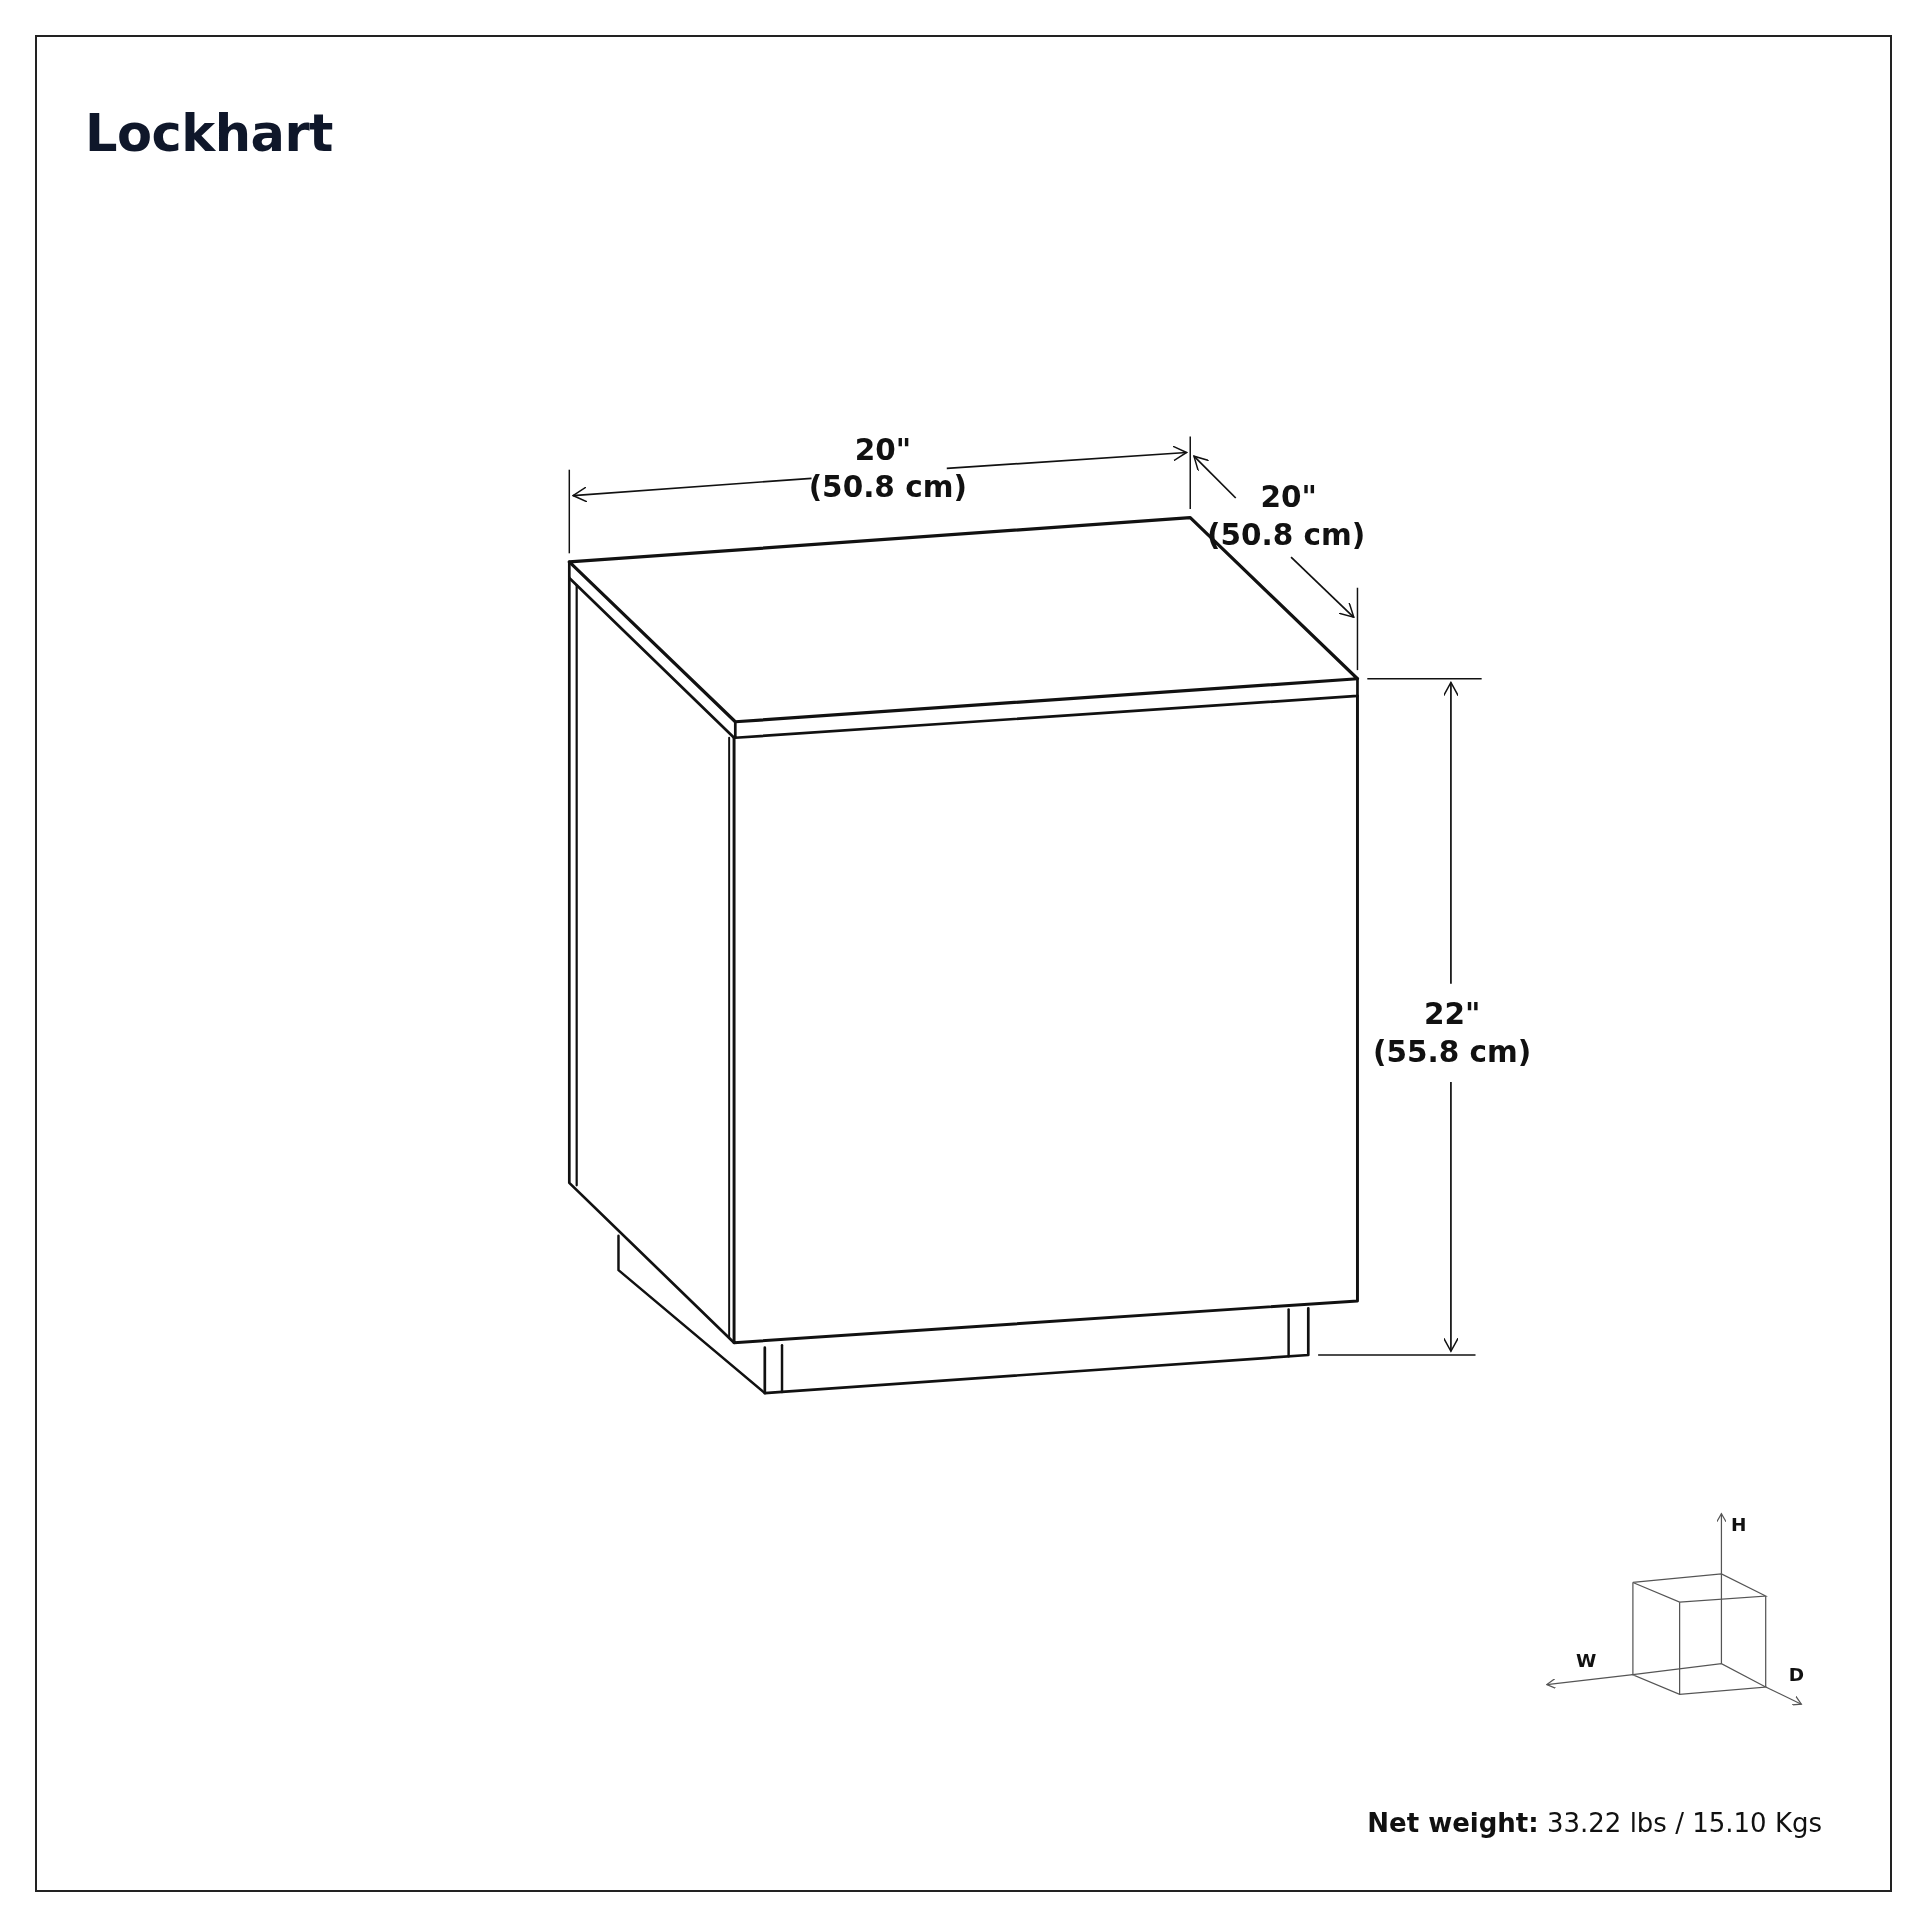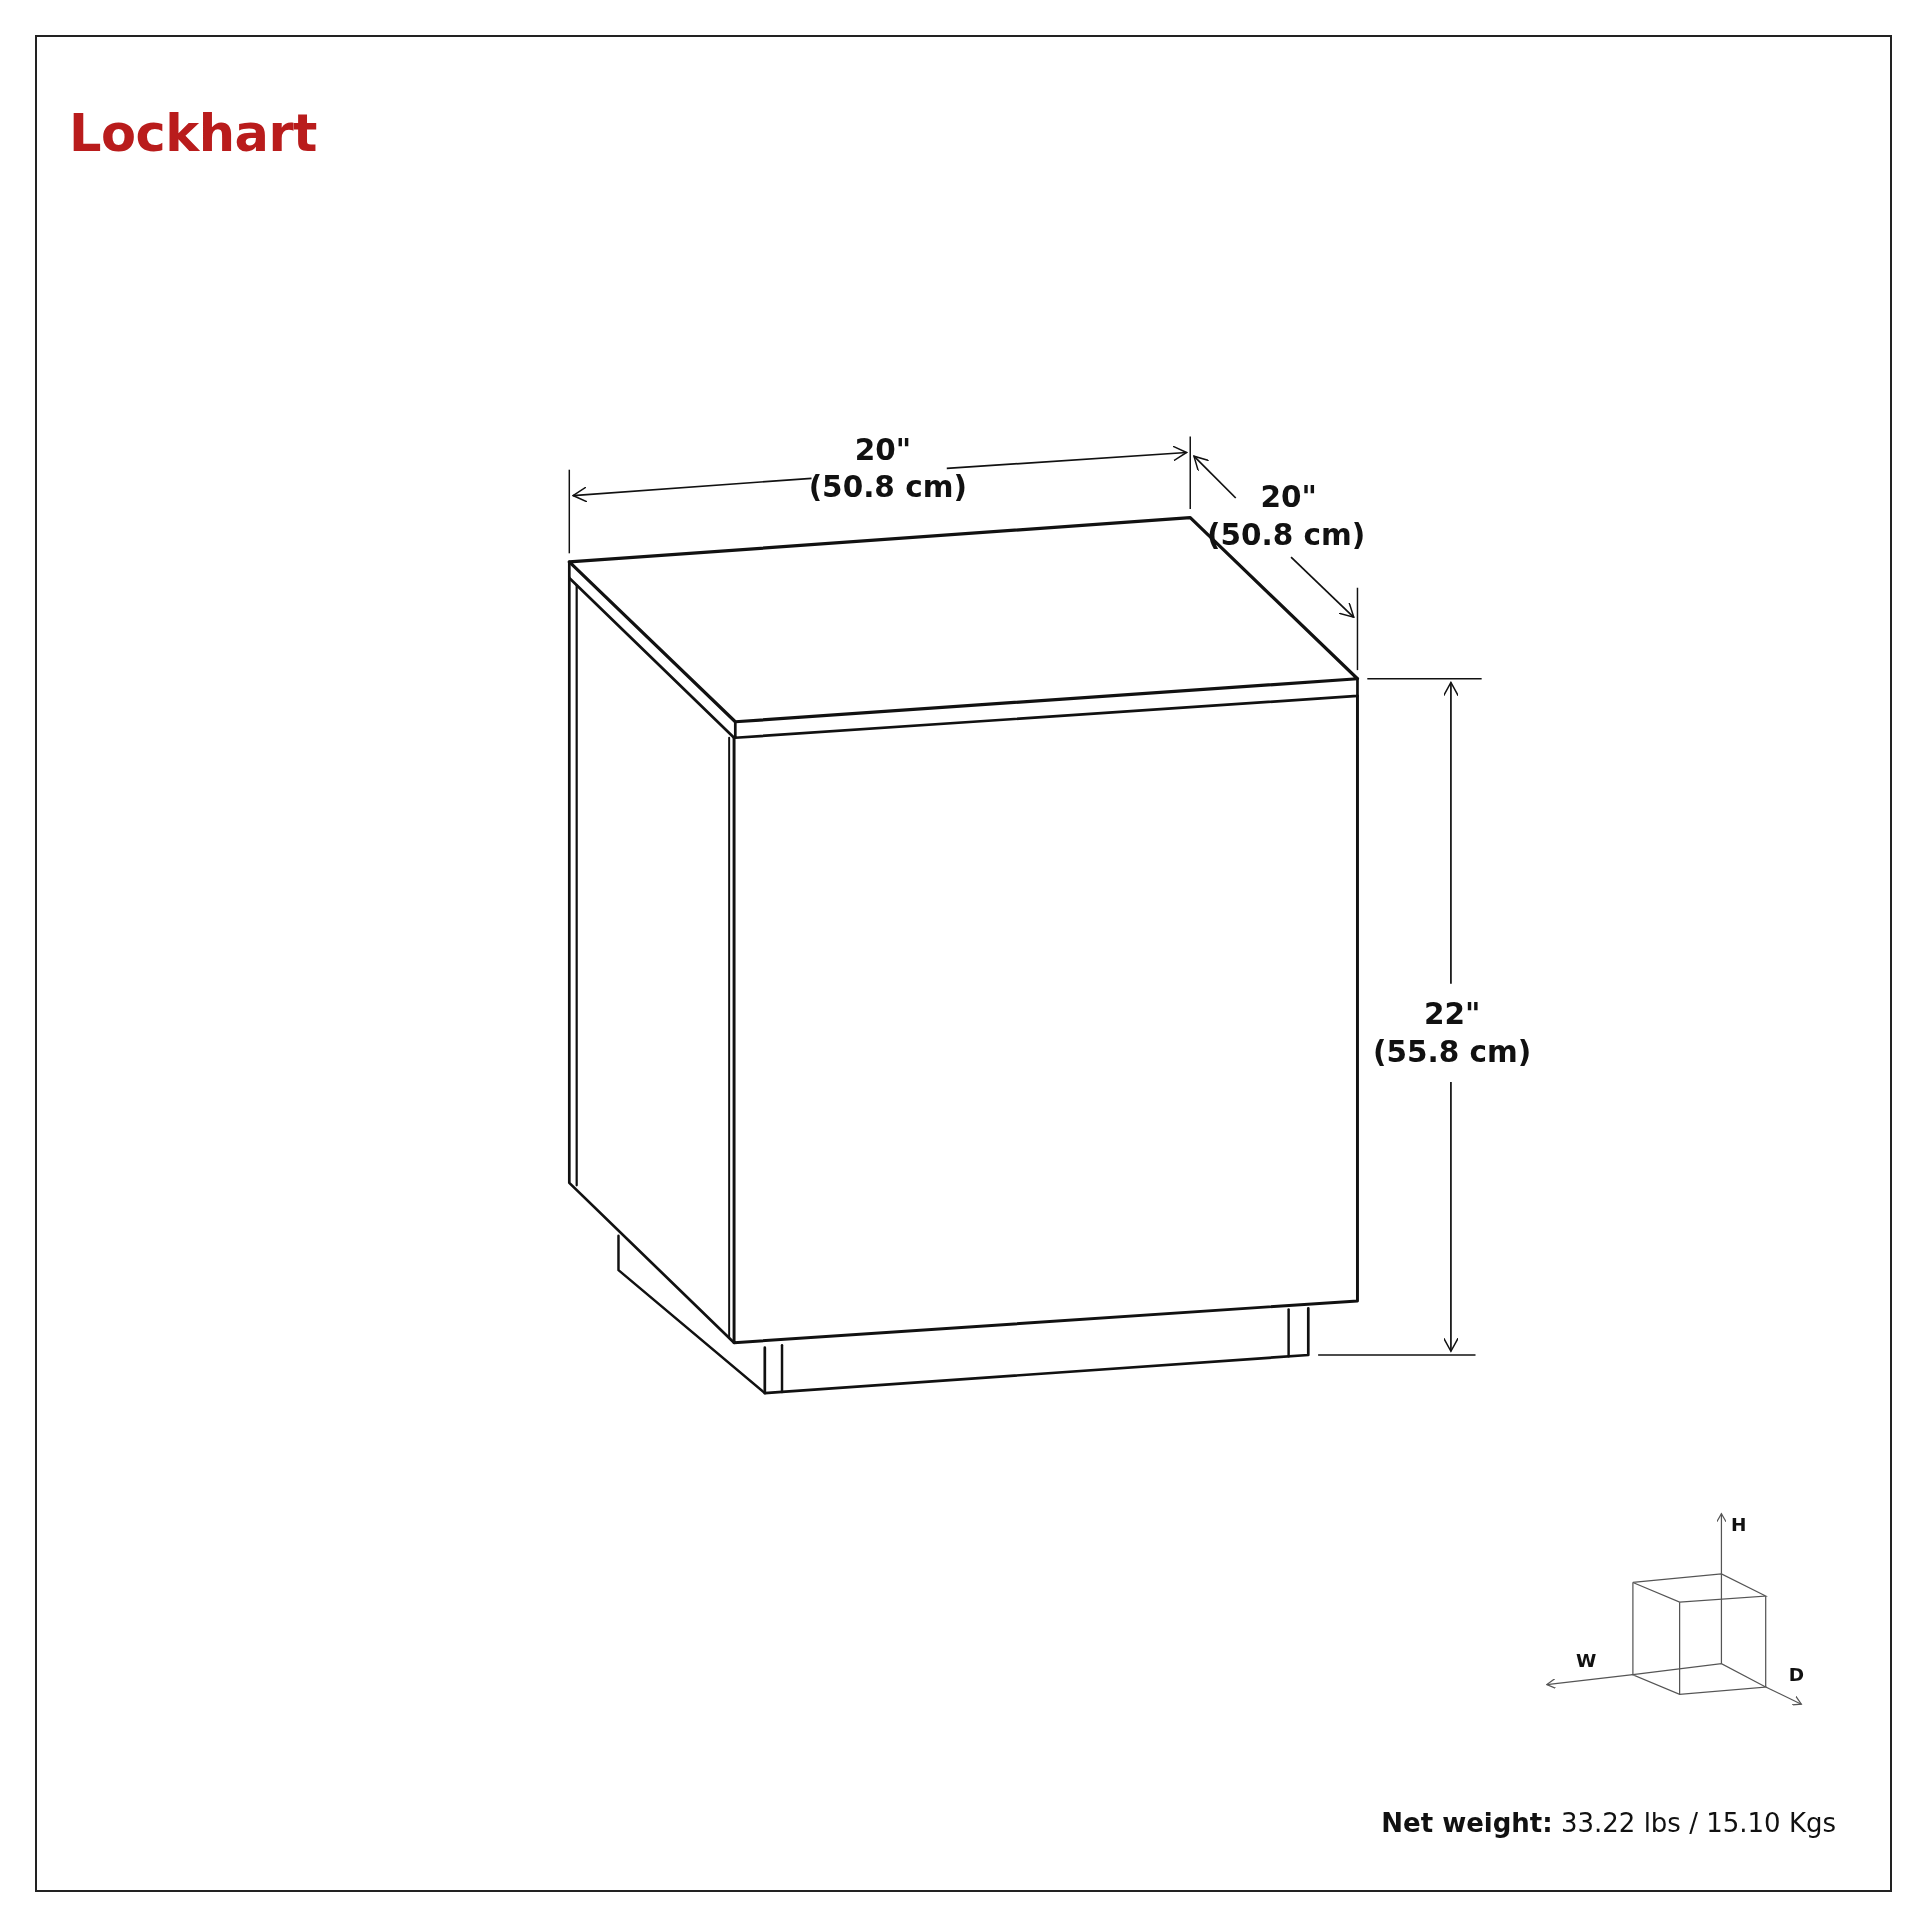--- a/index.html
+++ b/index.html
@@ -1,23 +1,23 @@
 <!DOCTYPE html>
 <html style="font-size:15px"><head>
   <meta charset="utf-8">
   <style>
     html, body { margin: 0; padding: 0; background: #ffffff; }
     body { width: 1928px; height: 1928px; position: relative; overflow: hidden; font-family: "Liberation Sans", sans-serif; }
     .frame { position: absolute; left: 35px; top: 35px; width: 1857px; height: 1857px; border: 2.8px solid #222; box-sizing: border-box; }
-    .title { position: absolute; left: 69px; top: 102px; font-family: "DejaVu Sans", sans-serif; font-weight: bold; color: #b91c1c; font-size: 51px; line-height: 63px; letter-spacing: -0.5px; }
+    .title { position: absolute; left: 85px; top: 102px; font-family: "DejaVu Sans", sans-serif; font-weight: bold; color: #0f172a; font-size: 51px; line-height: 63px; letter-spacing: -0.5px; }
     .title div { white-space: nowrap; }
     svg.drawing { position: absolute; left: 0; top: 0; width: 1928px; height: 1928px; }
     .dim-text { font-family: "DejaVu Sans", sans-serif; font-weight: bold; font-size: 24px; fill: #111; text-anchor: middle; }
     .axis-text { font-family: "DejaVu Sans", sans-serif; font-weight: bold; font-size: 15px; fill: #111; text-anchor: middle; }
-    .weight { position: absolute; right: 92px; top: 1808px; font-family: "DejaVu Sans", sans-serif; font-size: 26px; color: #111; white-space: nowrap; }
+    .weight { position: absolute; right: 106px; top: 1808px; font-family: "DejaVu Sans", sans-serif; font-size: 26px; color: #111; white-space: nowrap; }
     .weight .label { font-weight: bold; }
     .weight .value { font-weight: normal; }
   </style>
 </head>
 <body>
 
 <div class="frame"></div>
 
 <div class="title">
   <div>Lockhart</div>

